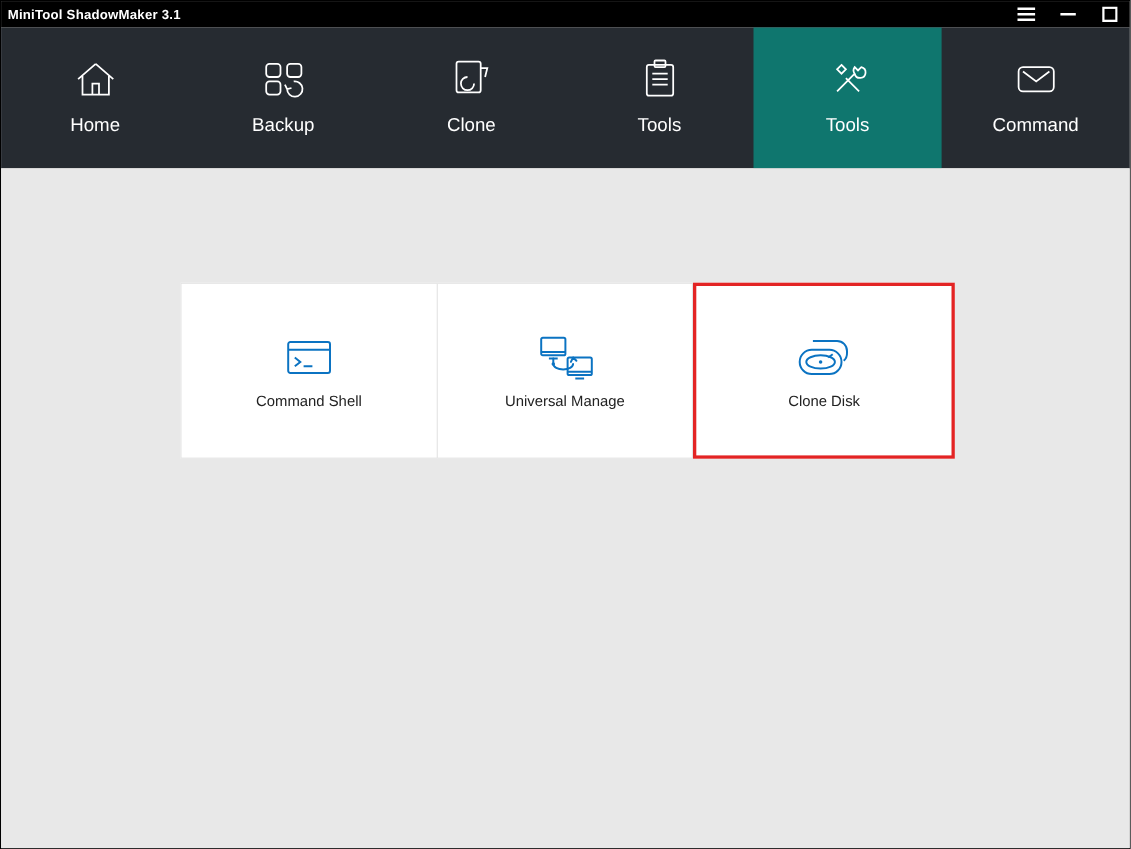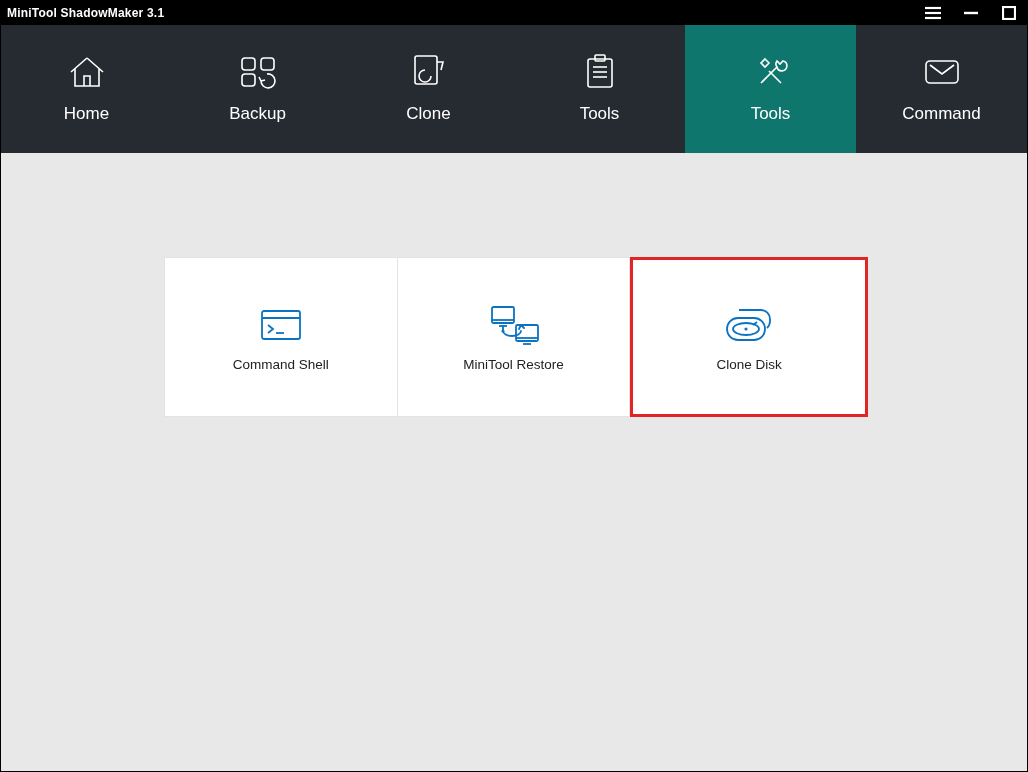--- a/index.html
+++ b/index.html
@@ -170,21 +170,21 @@
                 <rect x="6" y="4" width="22" height="16" rx="1.5"></rect>
                 <line x1="6" y1="17" x2="28" y2="17"></line>
                 <line x1="13" y1="23" x2="21" y2="23"></line>
                 <rect x="30" y="22" width="22" height="16" rx="1.5"></rect>
                 <line x1="30" y1="35" x2="52" y2="35"></line>
                 <line x1="37" y1="41" x2="45" y2="41"></line>
                 <path d="M17 23 v5 a9 5 0 0 0 18 0 M35 22 l-2 4 M35 22 l3 3" stroke-linecap="round"></path>
                 <circle cx="17" cy="28" r="1.6" fill="#0b73c2" stroke="none"></circle>
               </svg>
           </div>
-          <div class="card-label">MiniTool Restore</div>
+          <div class="card-label">Universal Manage</div>
         </div>
 
         <div class="card highlight">
           <div class="card-icon">
             <svg width="56" height="46" viewBox="0 0 56 46">
                 <path d="M18 8 h22 a9 9 0 0 1 9 9 v2 a9 9 0 0 1 -3 7"></path>
                 <rect x="6" y="16" width="38" height="22" rx="11"></rect>
                 <ellipse cx="25" cy="27" rx="13" ry="6"></ellipse>
                 <circle cx="25" cy="27" r="1.6" fill="#0b73c2" stroke="none"></circle>
                 <path d="M32 23 l4 -3"></path>

